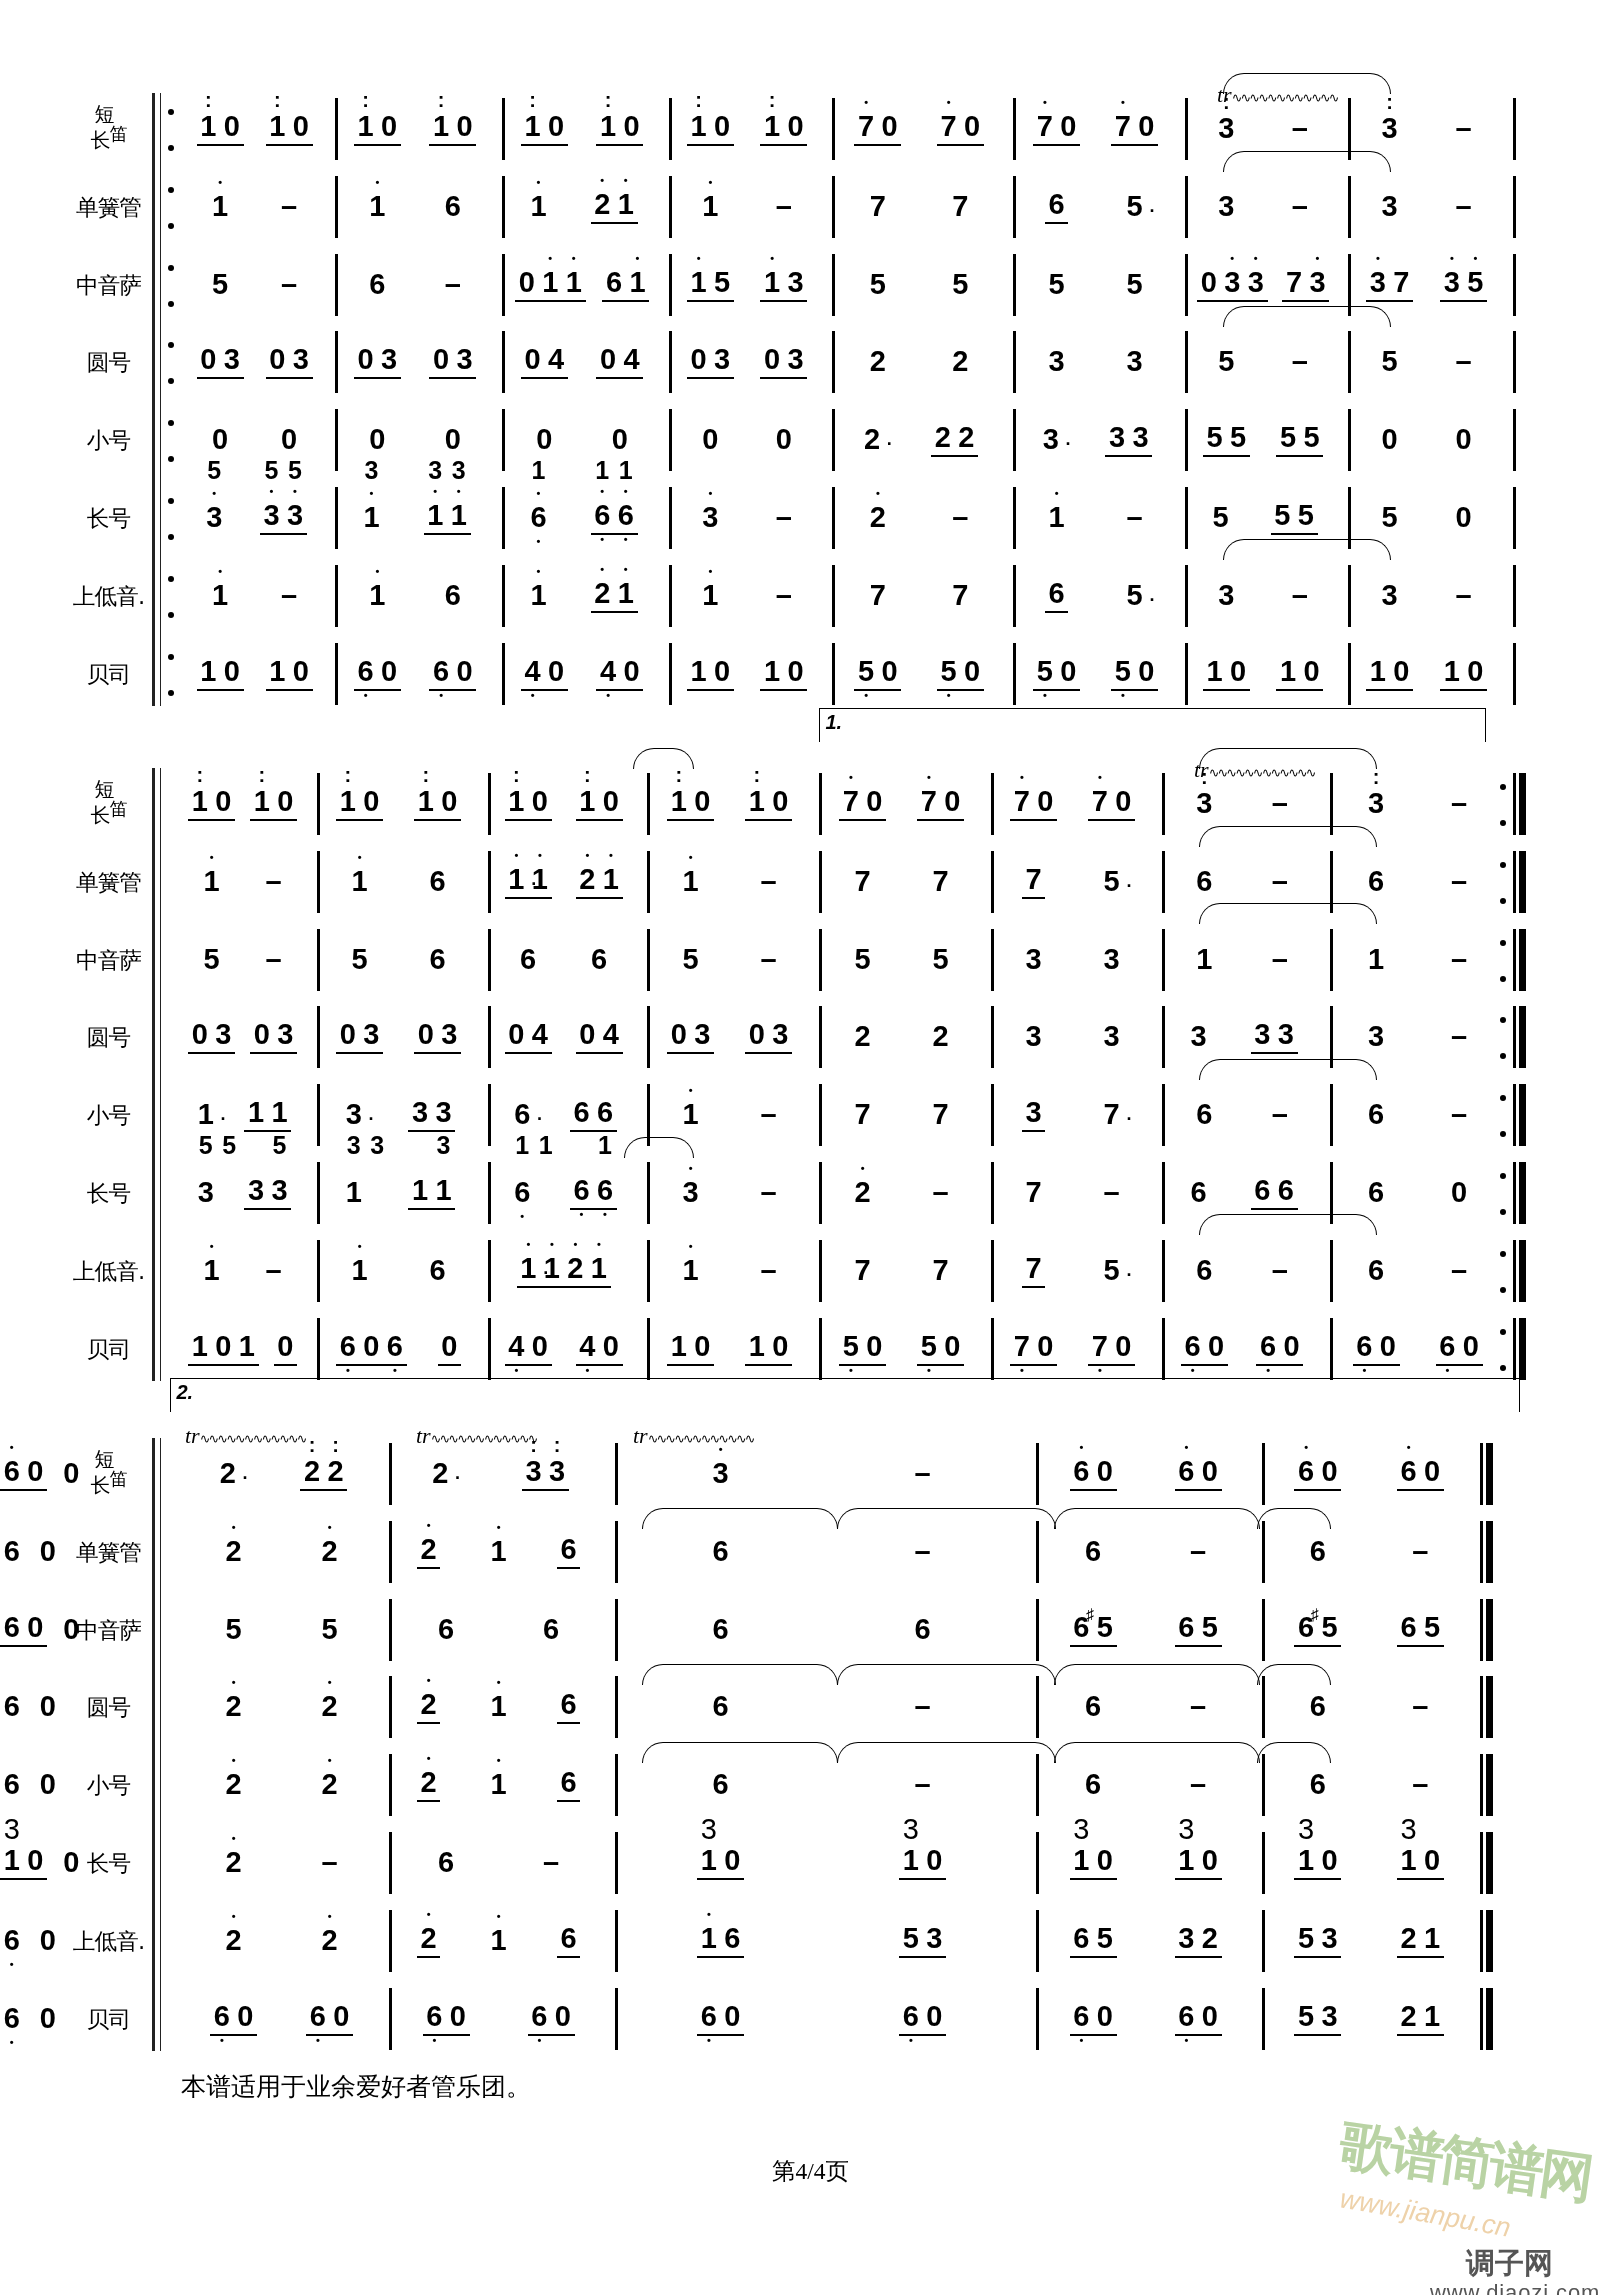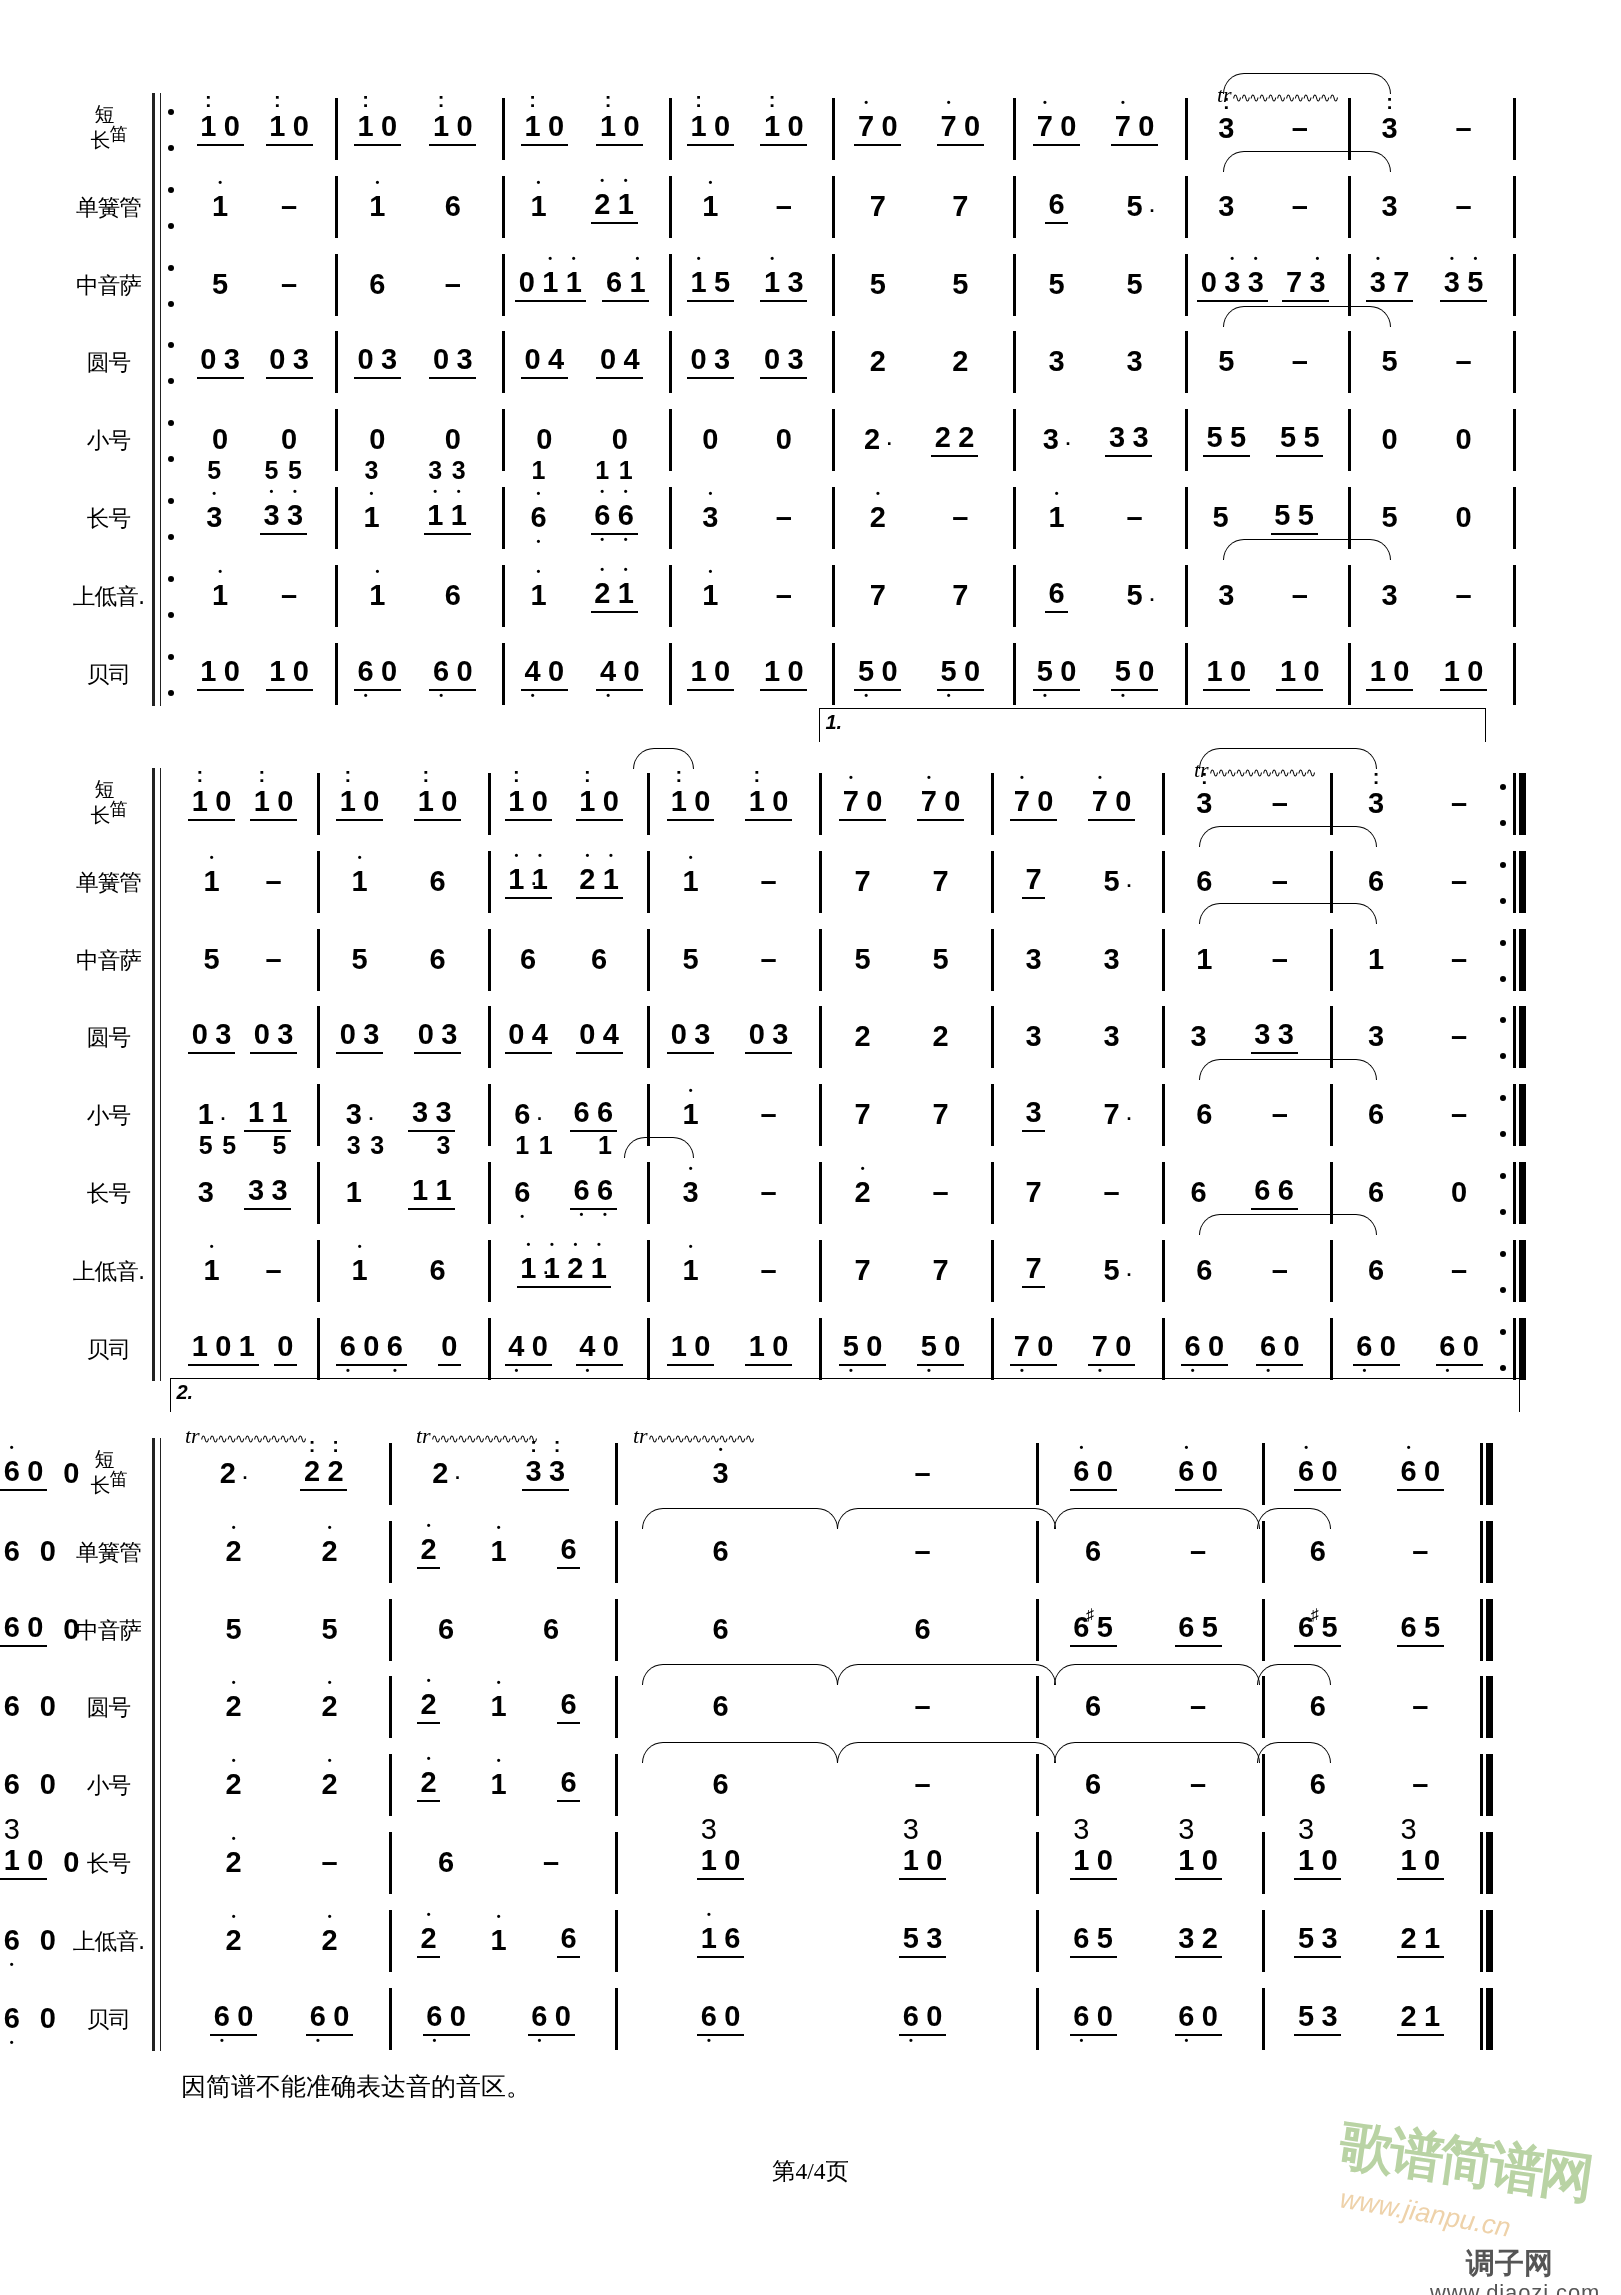--- a/index.html
+++ b/index.html
@@ -2037,21 +2037,21 @@
       <div class="tie" style="left: 1054px; width: 204px; top: 230px;"></div>
       <div class="tie" style="left: 1257px; width: 72px; top: 230px;"></div>
       <div class="tie" style="left: 642px; width: 194px; top: 308px;"></div>
       <div class="tie" style="left: 837px; width: 217px; top: 308px;"></div>
       <div class="tie" style="left: 1054px; width: 204px; top: 308px;"></div>
       <div class="tie" style="left: 1257px; width: 72px; top: 308px;"></div>
     </div>
   </div>
 
 <div class="footer">
-  <div>因简谱不能准确表达音的音区。</div>
+  <div>本谱适用于业余爱好者管乐团。</div>
 </div>
 <div class="pagenum">第4/4页</div>
 
 <div class="wm">
   <div class="cn">歌谱简谱网</div>
   <div class="url1">www.jianpu.cn</div>
   <div class="cn2">调子网</div>
   <div class="url2">www.diaozi.com</div>
 </div>
 

